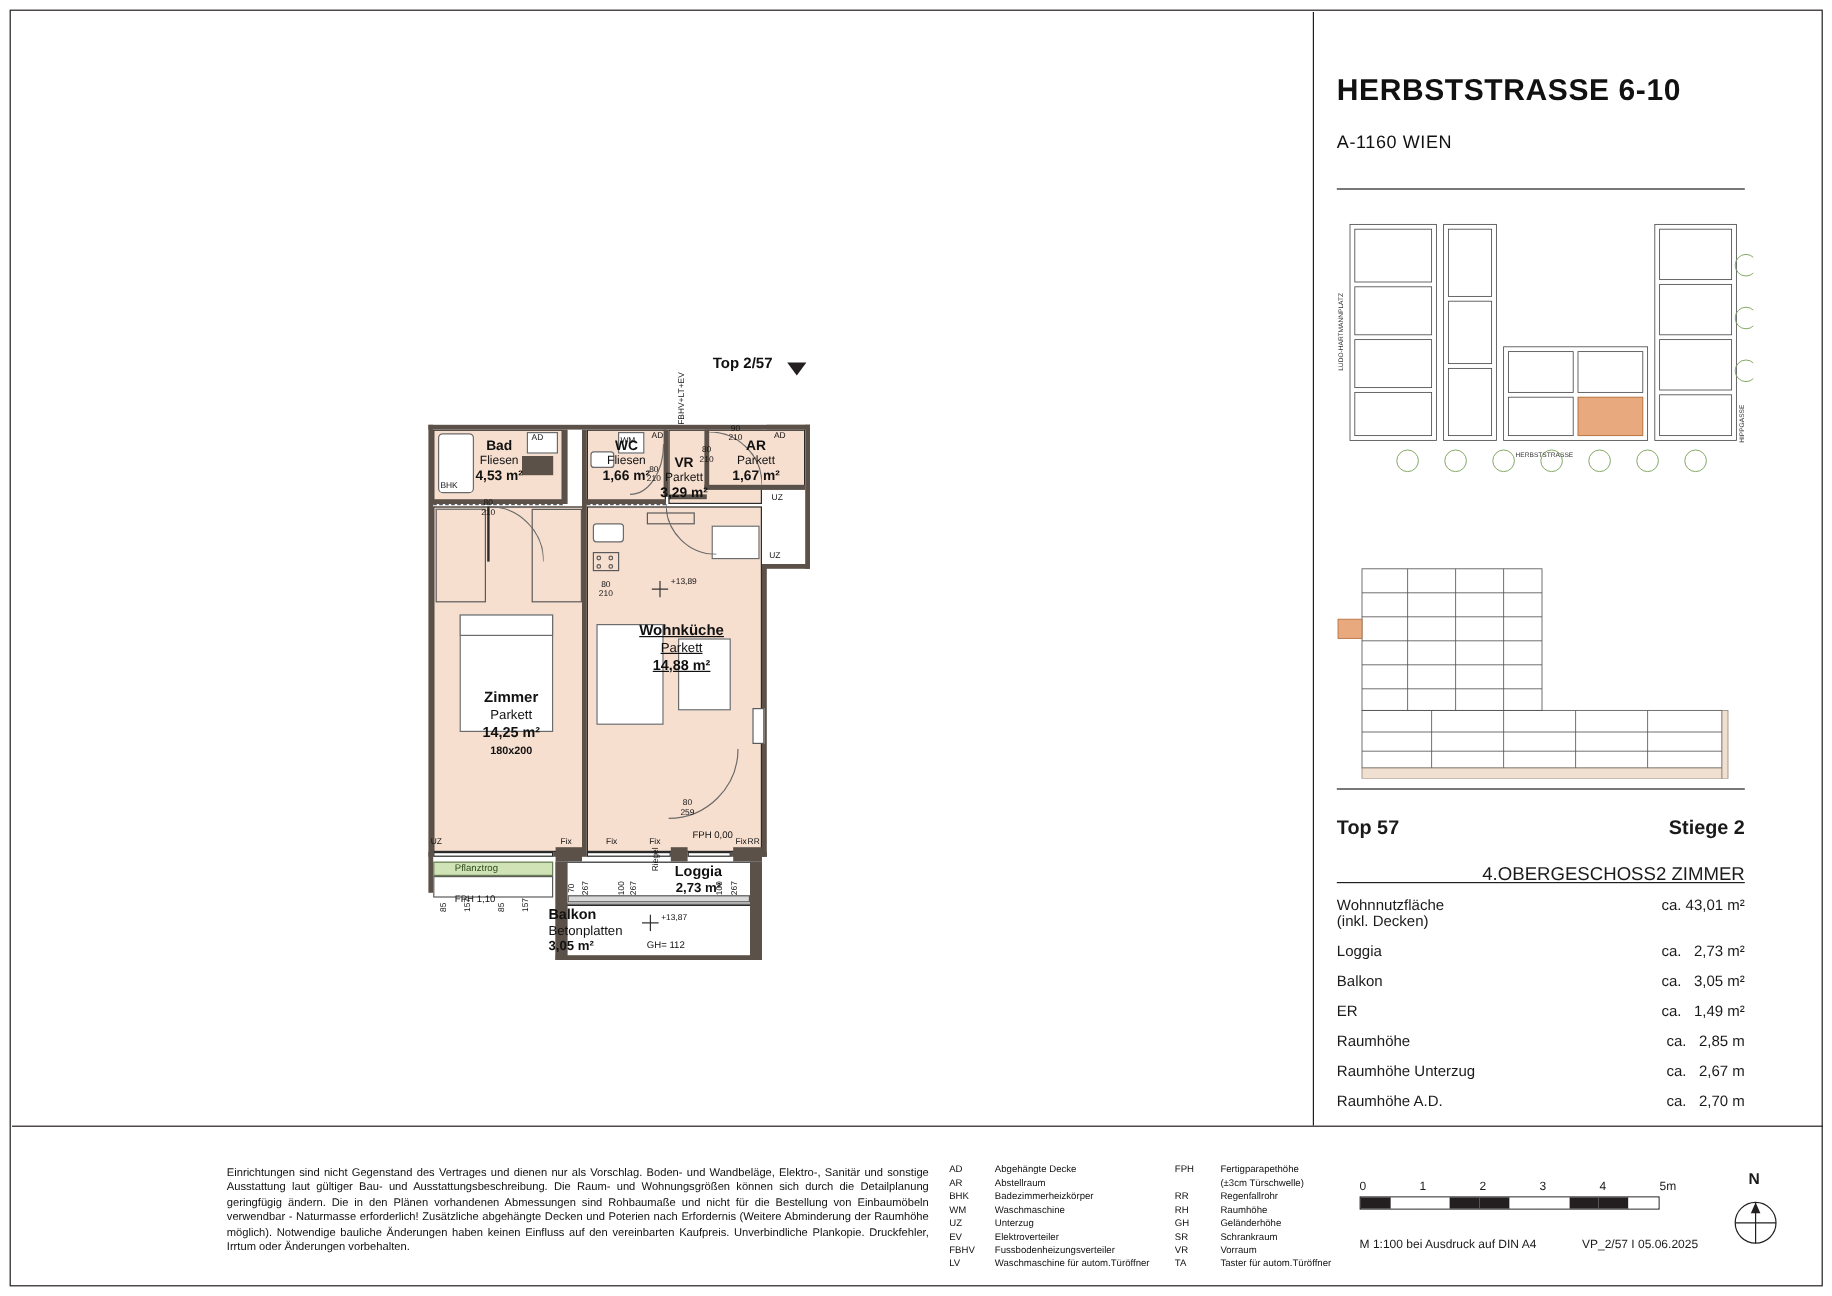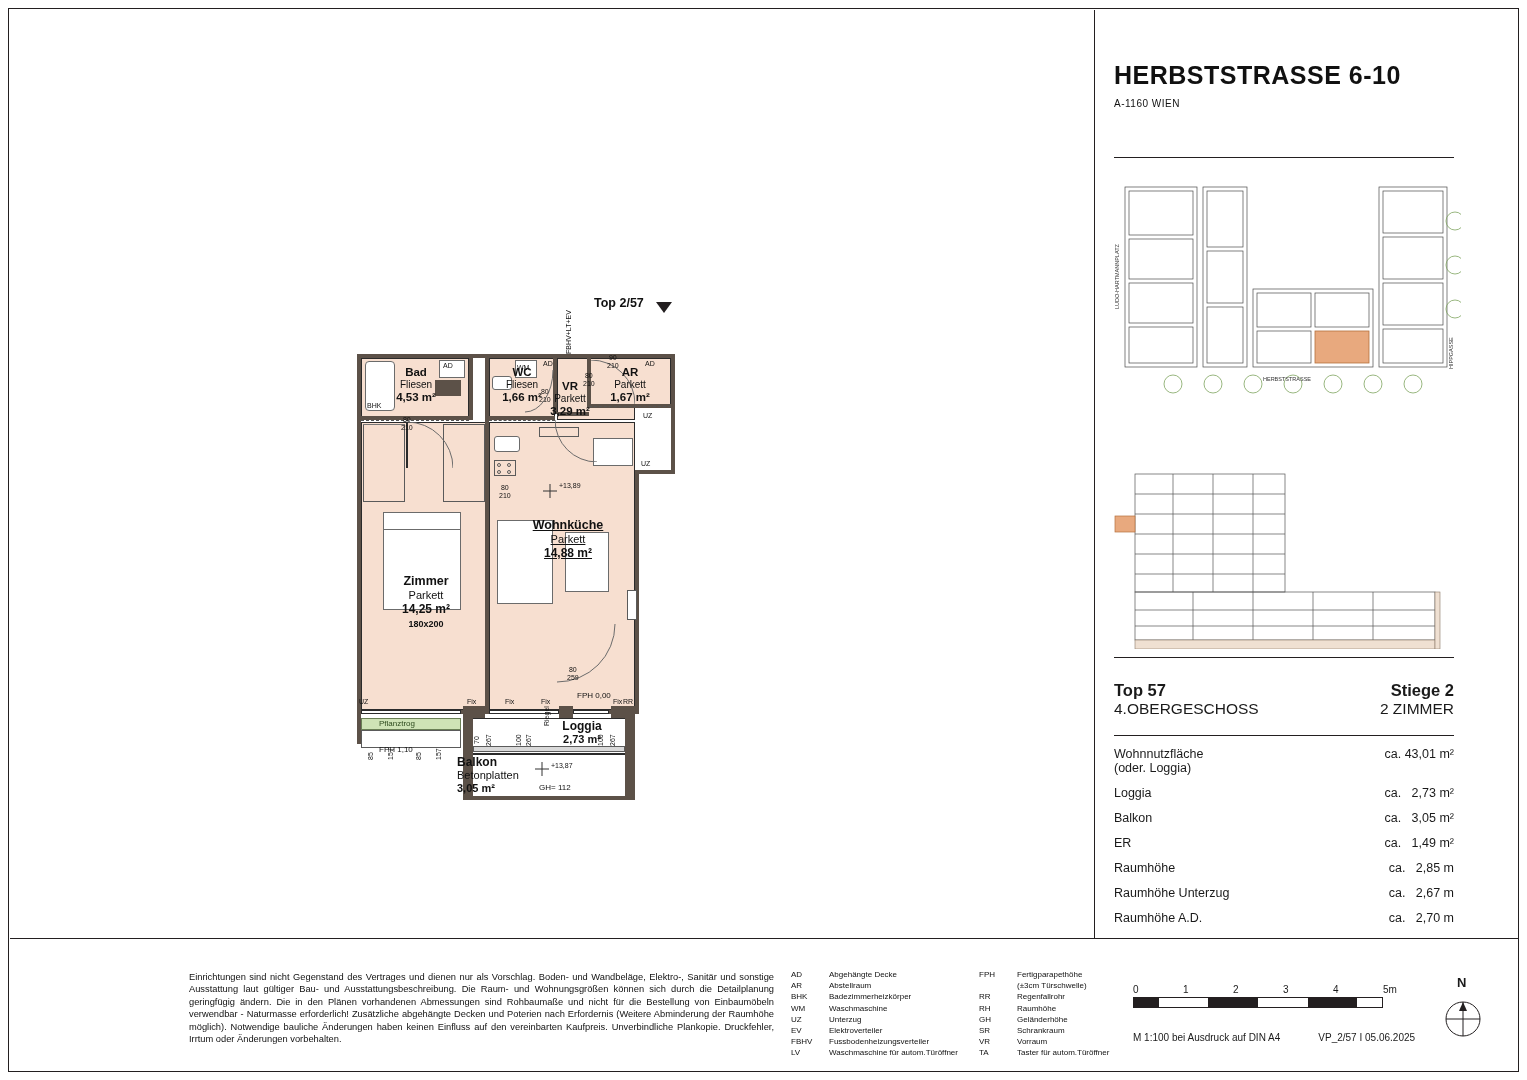--- a/index.html
+++ b/index.html
@@ -16,21 +16,21 @@
     border:1px solid #231f20;
     background:#fff;
   }
   
   .logo-wrap { position:absolute; left:96px; top:62px; display:flex; align-items:center; gap:18px; }
   .star { width:58px; height:58px; position:relative; }
   .star svg { display:block; }
   .brand { font-size:31px; letter-spacing:7px; color:#1b3a63; font-weight:bold; }
   .title-block { position:absolute; left:1105px; top:52px; width:340px; }
   .title-block .t1 { font-size:25px; font-weight:bold; letter-spacing:0.5px; color:#111; }
-  .title-block .t2 { font-size:10px; margin-top:8px; letter-spacing:0.5px; color:#111; }
+  .title-block .t2 { font-size:15px; margin-top:20px; letter-spacing:0.5px; color:#111; }
   .hr-right { position:absolute; left:1105px; top:148px; width:340px; border-top:1px solid #231f20; }
 
   
   .vdiv { position:absolute; left:1085px; top:1px; width:1px; height:928px; background:#231f20; }
   .hdiv-bottom { position:absolute; left:1px; top:929px; width:1509px; height:1px; background:#231f20; }
 
   
   .plan { position:absolute; left:330px; top:285px; width:420px; height:530px; }
   .topmark { position:absolute; left:585px; top:288px; text-align:center; width:140px; }
   .topmark .lbl { font-size:12.5px; font-weight:bold; }
@@ -353,31 +353,31 @@
     </svg>
   </div>
 
   <div class="rline" style="top:648px;"></div>
 
   <div class="topinfo">
     <div class="row b">
       <span>Top 57</span>
       <span>Stiege 2</span>
     </div>
-    <div class="row" style="margin-top:0;">
+    <div class="row" style="margin-top:20px;justify-content:flex-end;">
       <span>4.OBERGESCHOSS</span>
       <span>2 ZIMMER</span>
     </div>
   </div>
   <div class="rline" style="top:726px;"></div>
 
   <div class="tbl">
     <div class="r">
         <span class="l" style="white-space:pre-line;">Wohnnutzfläche
-(oder. Loggia)</span>
+(inkl. Decken)</span>
         <span class="v">ca. 43,01 m²</span>
       </div>
     <div class="r" style="margin-top:6px;">
         <span class="l">Loggia</span>
         <span class="v">ca.   2,73 m²</span>
       </div>
     <div class="r">
         <span class="l">Balkon</span>
         <span class="v">ca.   3,05 m²</span>
       </div>

